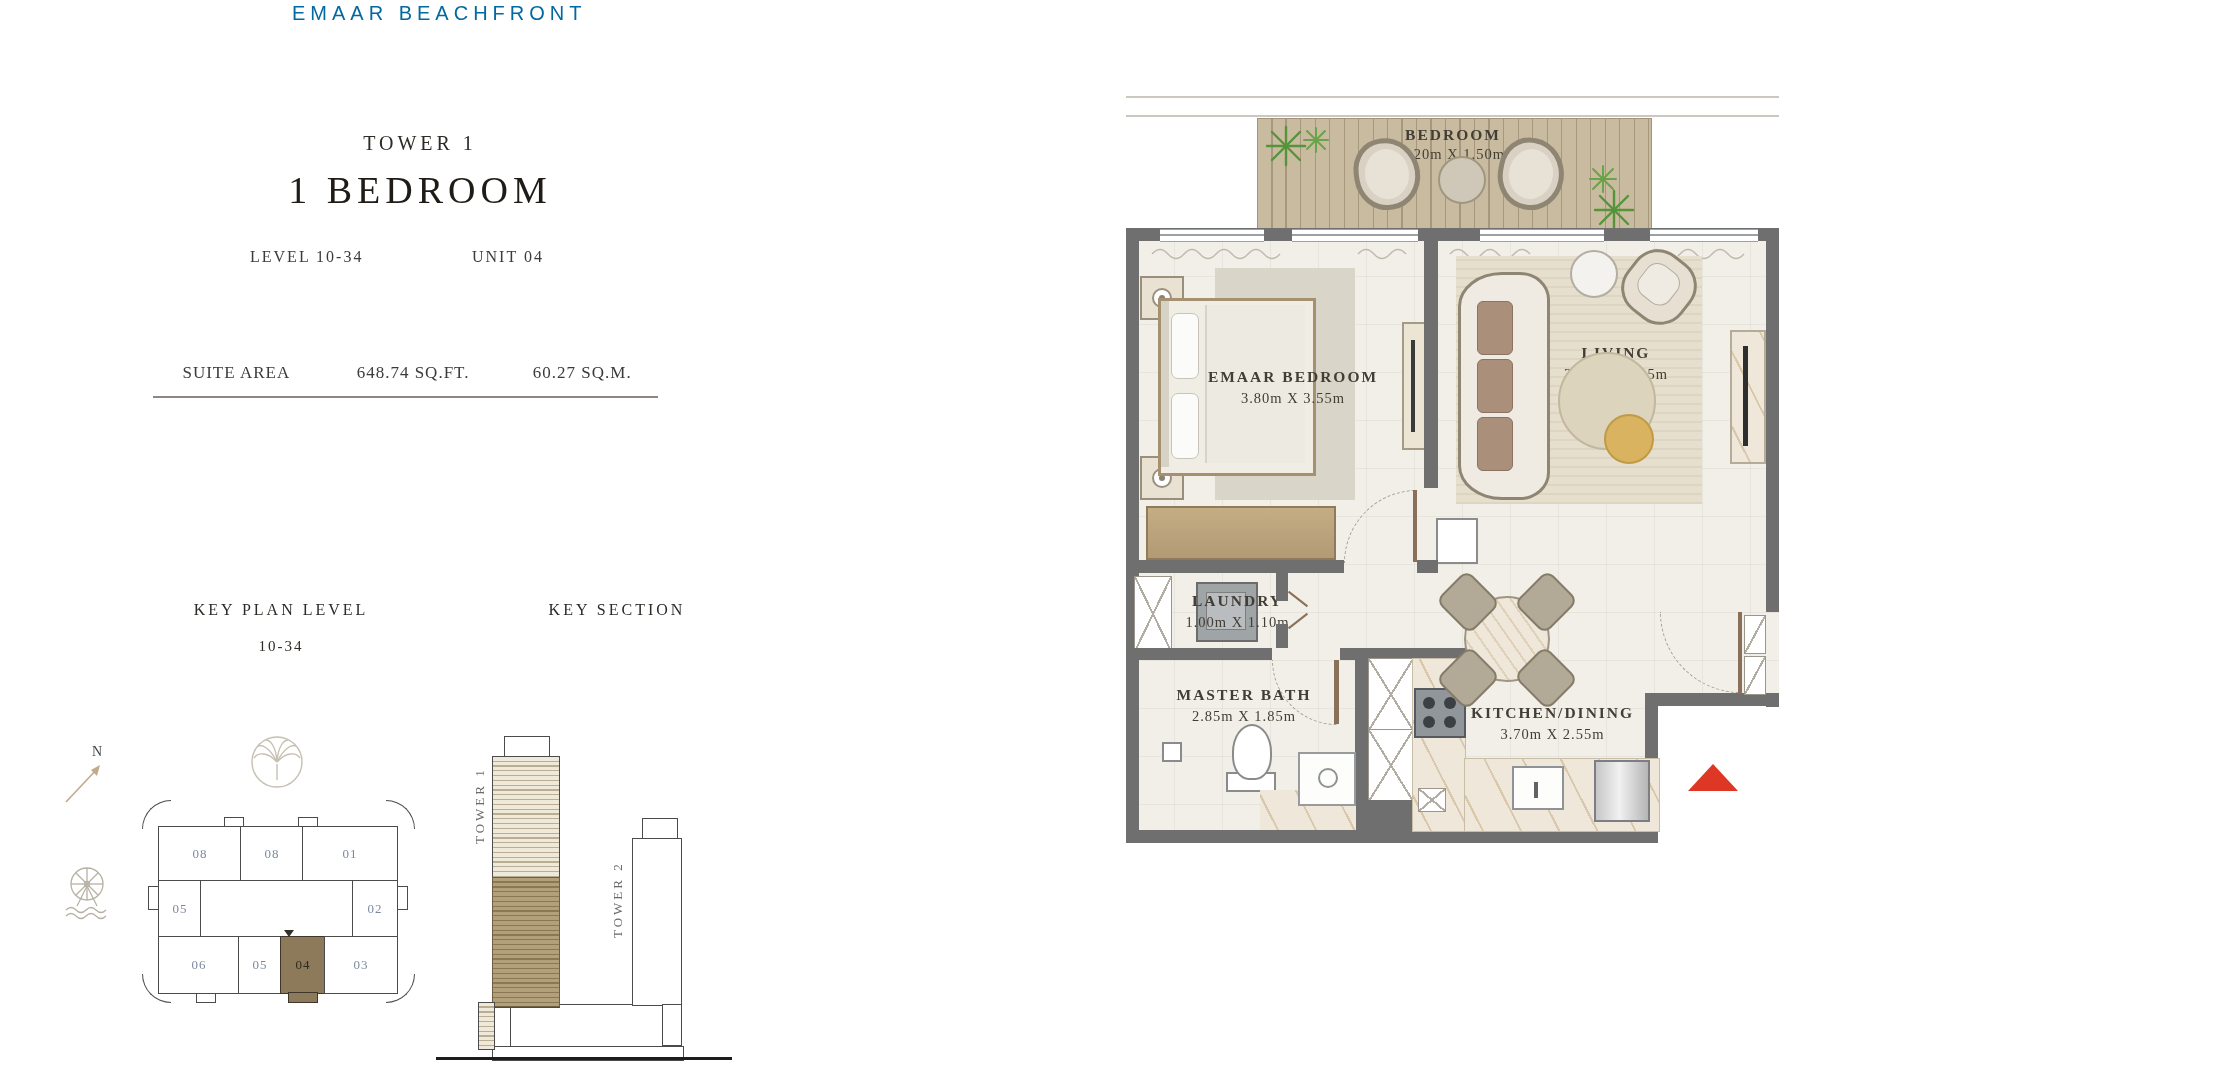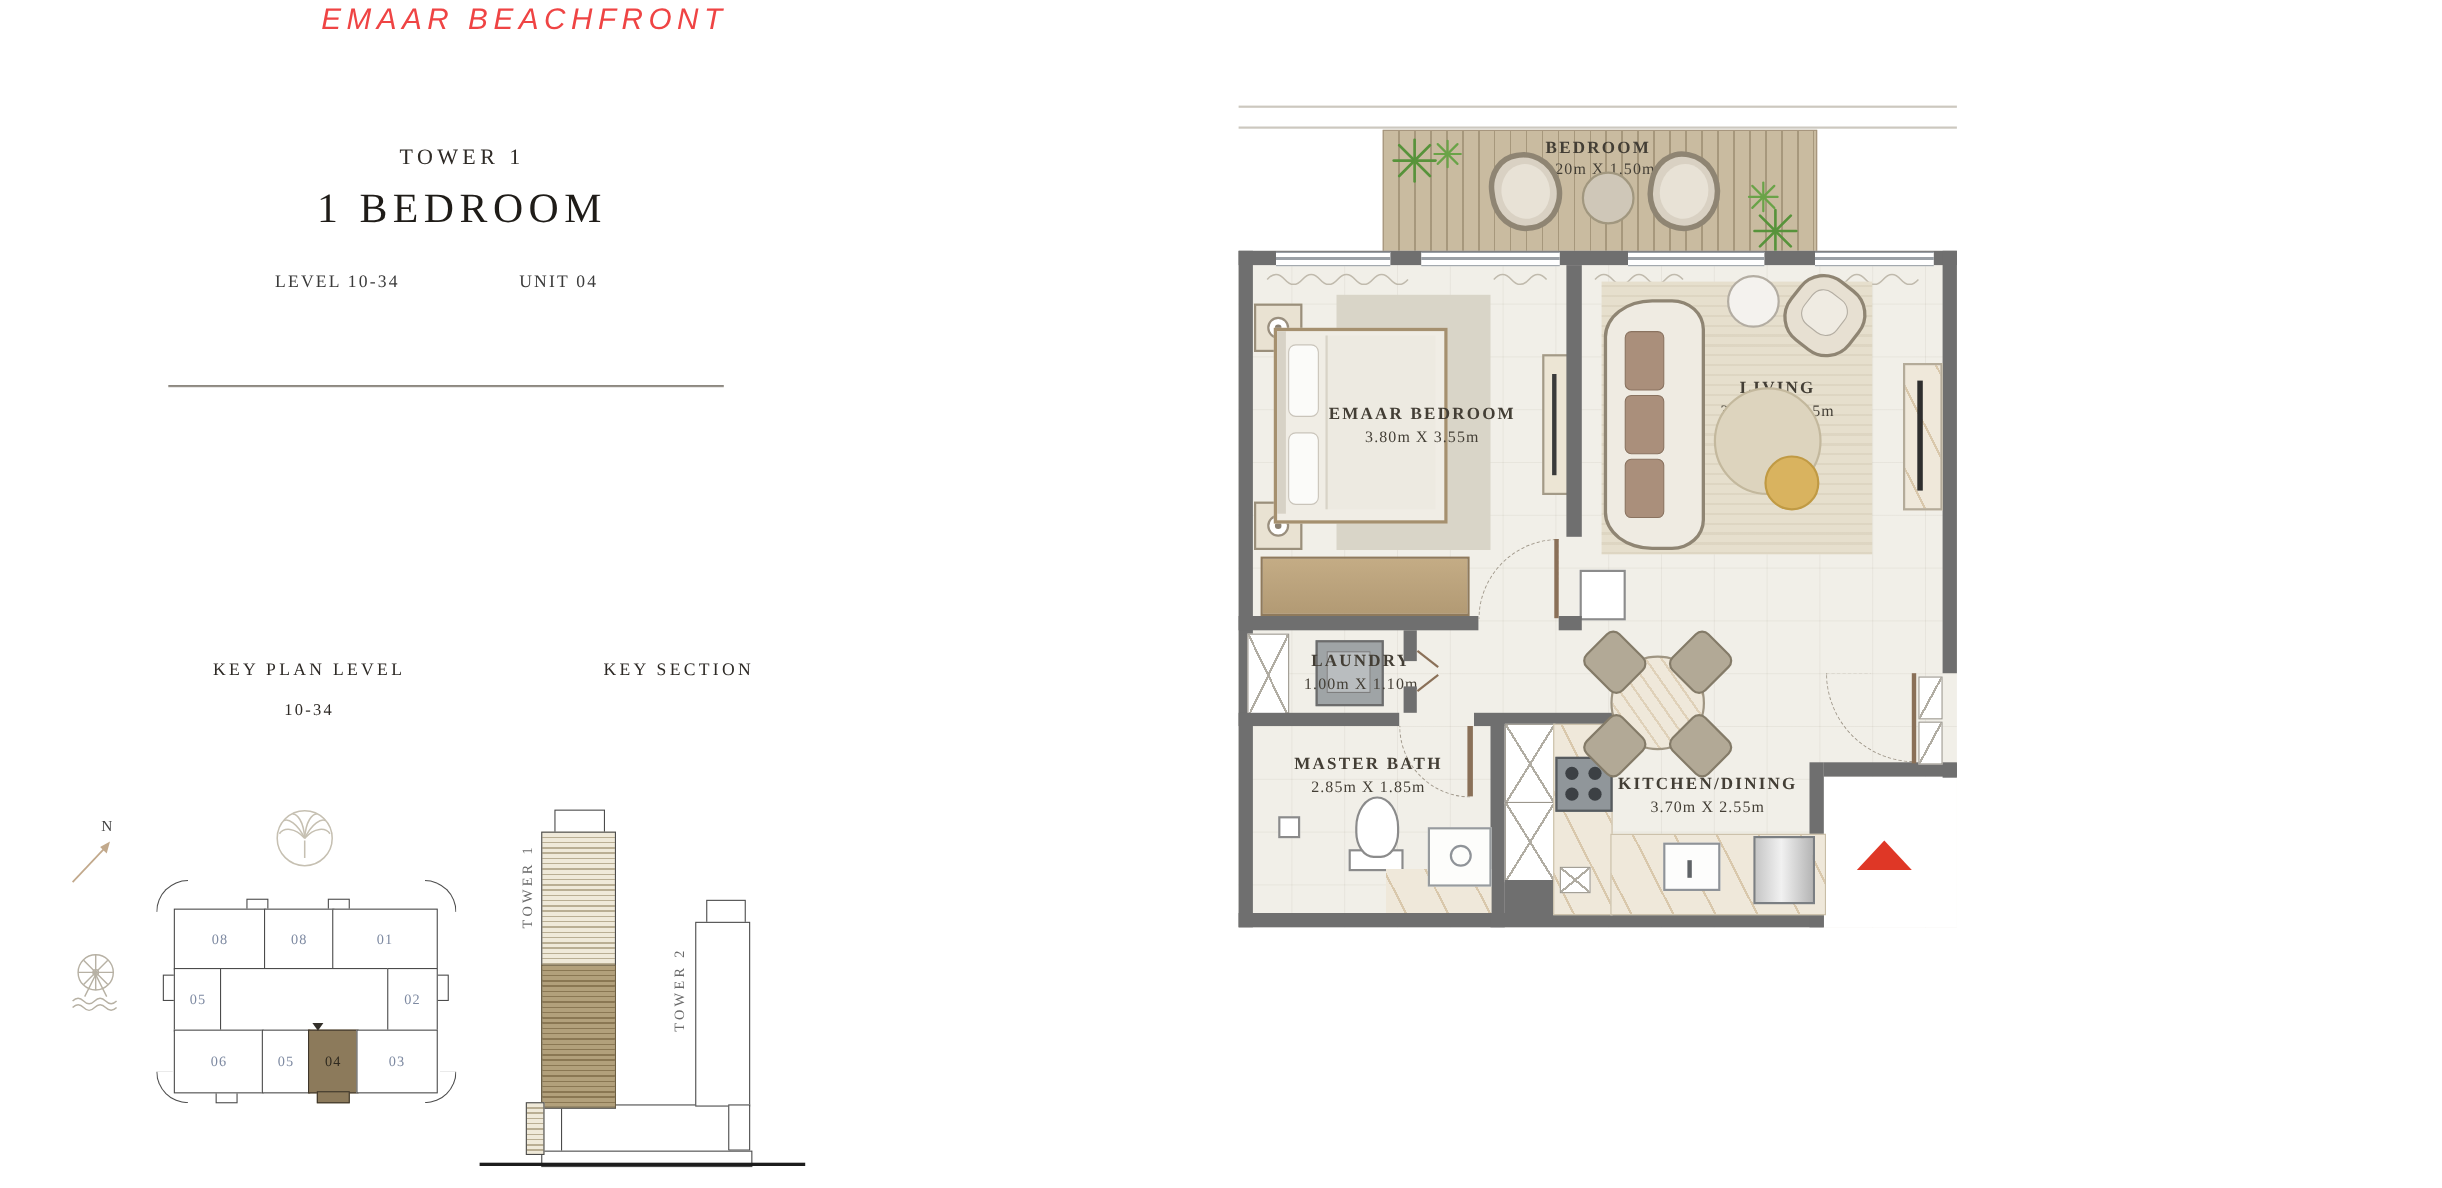--- a/index.html
+++ b/index.html
@@ -1,21 +1,21 @@
 <!DOCTYPE html>
 <html><head>
 <meta charset="utf-8">
 <style>
   html,body{margin:0;padding:0;background:#ffffff}
   .page{position:relative;width:2220px;height:1080px;background:#fff;overflow:hidden;
         font-family:"Liberation Serif",serif;color:#3b3b3b}
   .abs{position:absolute}
   
   .brand{position:absolute;left:292px;top:2px;width:560px;font-family:"Liberation Sans",sans-serif;
-         font-style:italic;font-size:27px;letter-spacing:5px;color:#ef4444}
+         font-size:20px;letter-spacing:5px;color:#0369a1}
   .h-tower{position:absolute;left:280px;top:132px;width:280px;text-align:center;
            font-size:20px;letter-spacing:4px;color:#2e2a26}
   .h-type{position:absolute;left:255px;top:168px;width:330px;text-align:center;
           font-size:38px;letter-spacing:5px;color:#1f1c18}
   .h-level{position:absolute;left:250px;top:248px;width:150px;font-size:16px;letter-spacing:2px}
   .h-unit{position:absolute;left:472px;top:248px;width:120px;font-size:16px;letter-spacing:2px}
   .area-table{position:absolute;left:153px;top:350px;width:505px}
   .area-row{display:flex;align-items:center;height:46px;font-size:17px;letter-spacing:1px;color:#3b3b3b}
   .area-row .c1{width:33%;text-align:center}
   .area-row .c2{width:37%;text-align:center}
@@ -90,20 +90,25 @@
 <div class="page">
 
   <div class="brand">EMAAR  BEACHFRONT</div>
 
   <div class="h-tower">TOWER 1</div>
   <div class="h-type">1 BEDROOM</div>
   <div class="h-level">LEVEL 10-34</div>
   <div class="h-unit">UNIT 04</div>
 
   <div class="area-table">
+    <div class="area-row">
+      <div class="c1">SUITE AREA</div>
+      <div class="c2">648.74 SQ.FT.</div>
+      <div class="c3">60.27 SQ.M.</div>
+    </div>
     <div class="area-div"></div>
     <div class="area-div"></div>
   </div>
 
   <div class="keyplan-title">KEY PLAN LEVEL</div>
   <div class="keyplan-level">10-34</div>
   <div class="keysection-title">KEY SECTION</div>
 
   <svg class="abs" style="left:58px;top:756px" width="52" height="52">
     <line x1="8" y1="46" x2="40" y2="12" stroke="#c2a98c" stroke-width="1.6"></line>

